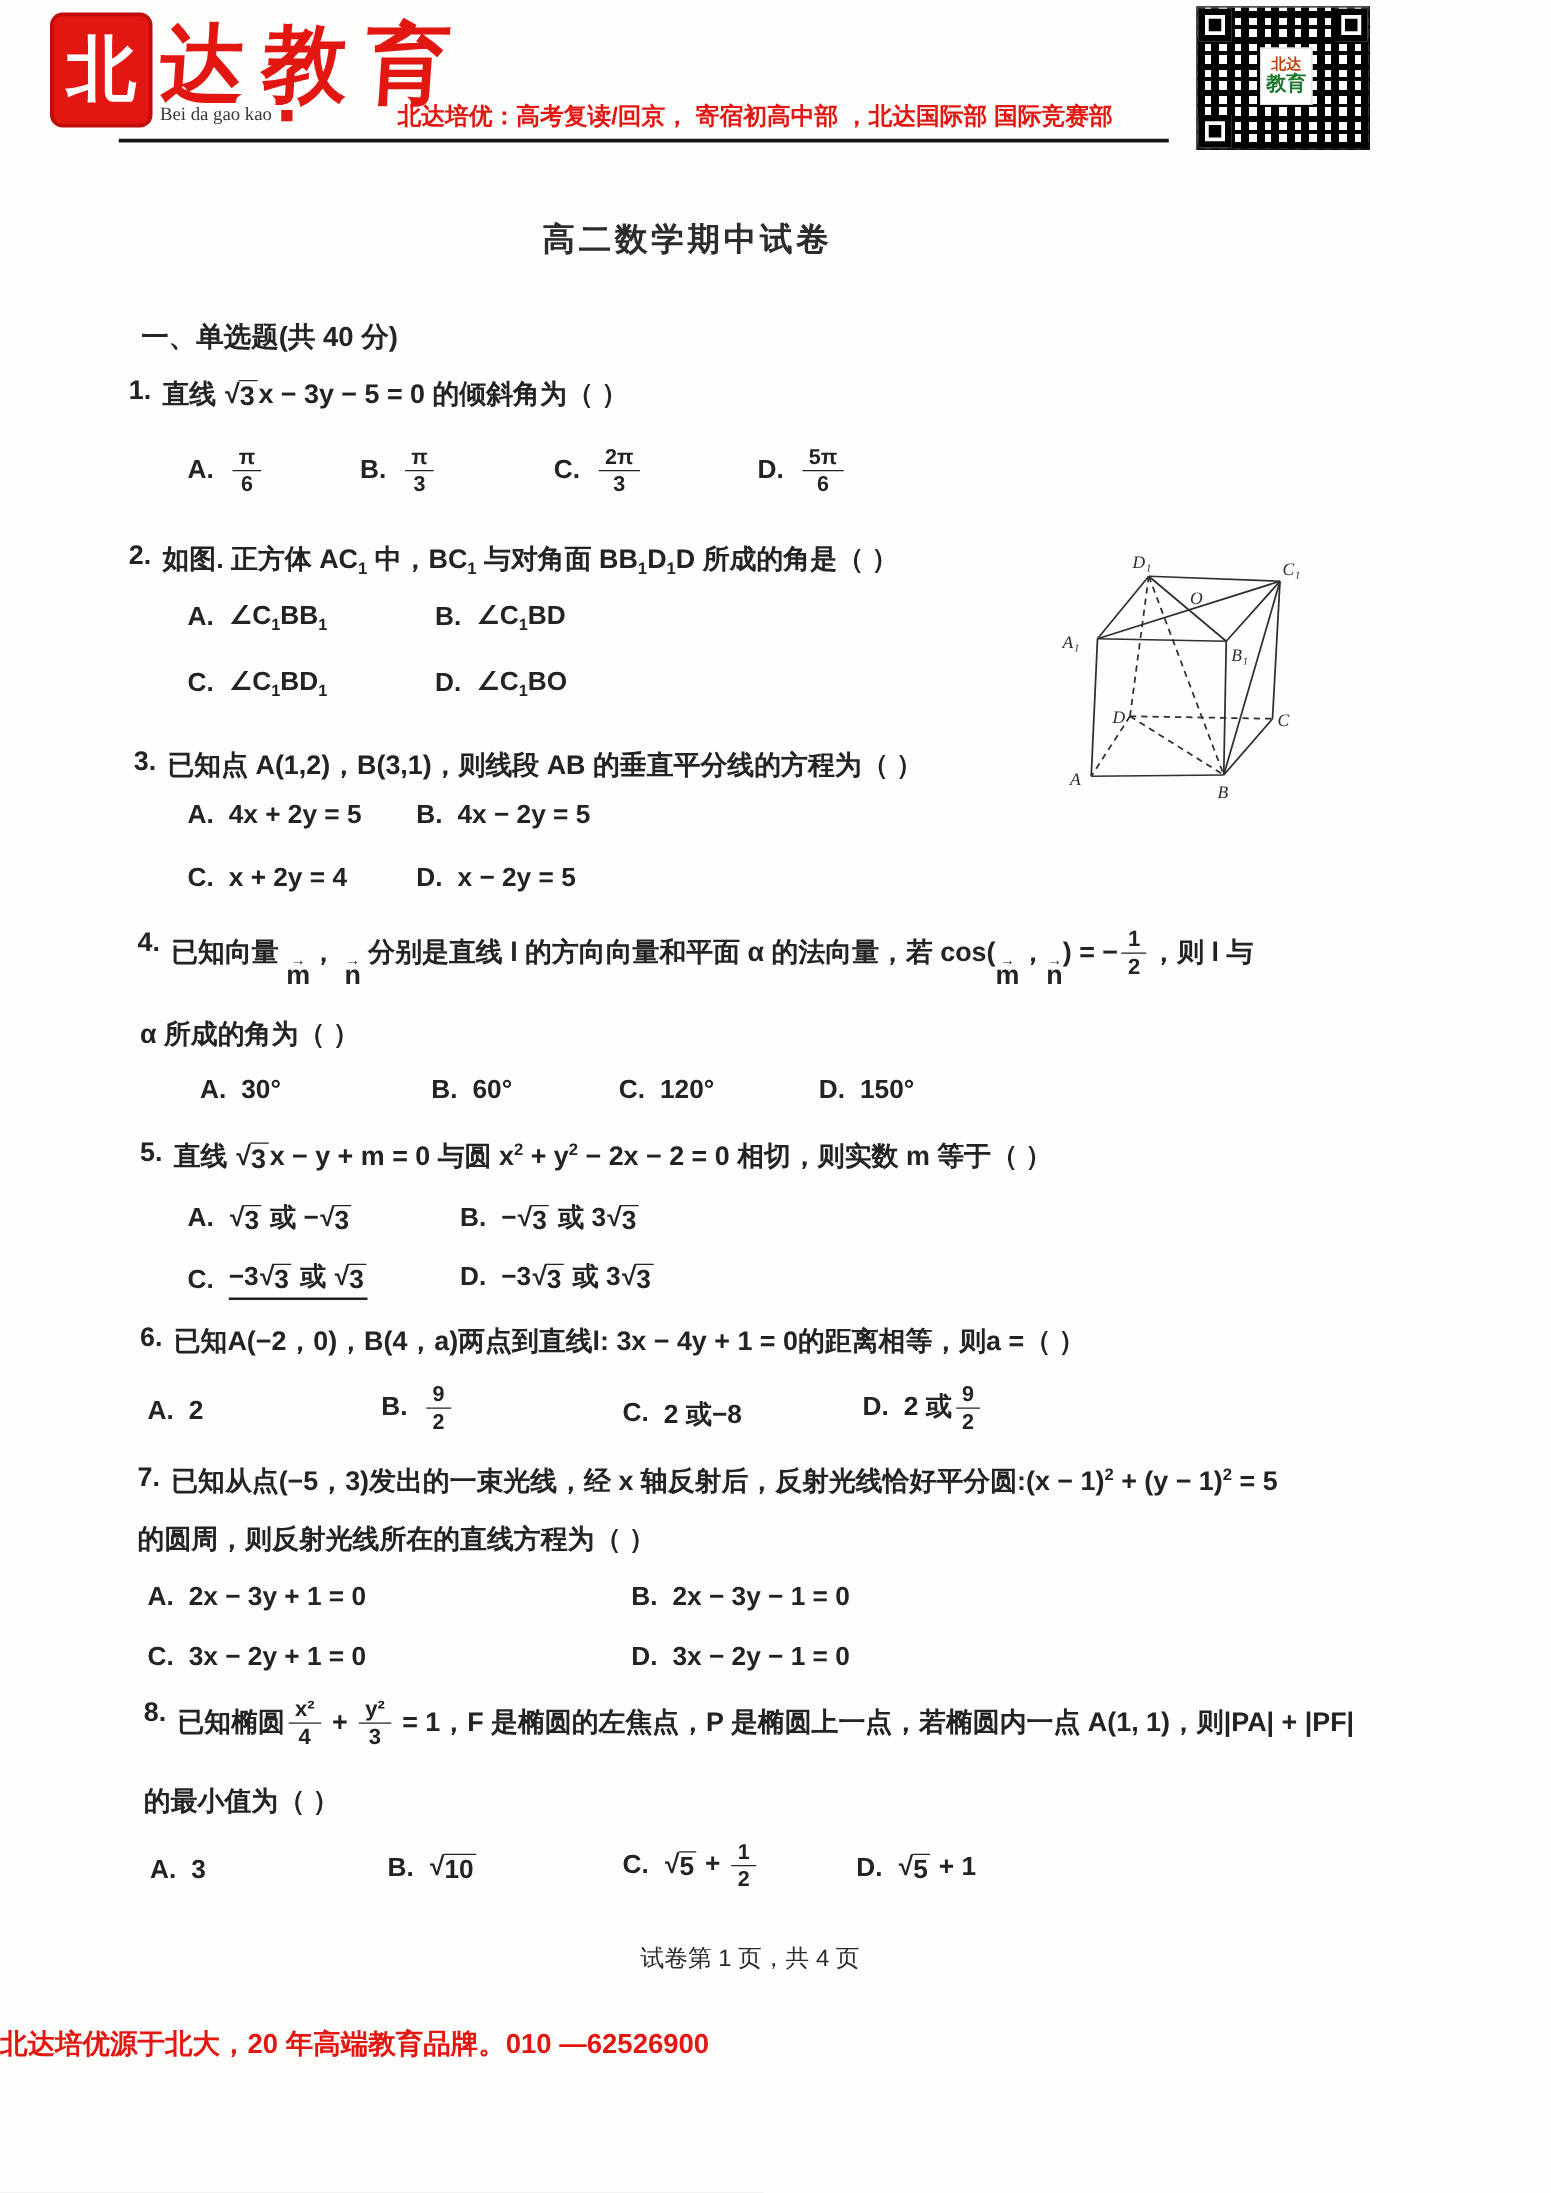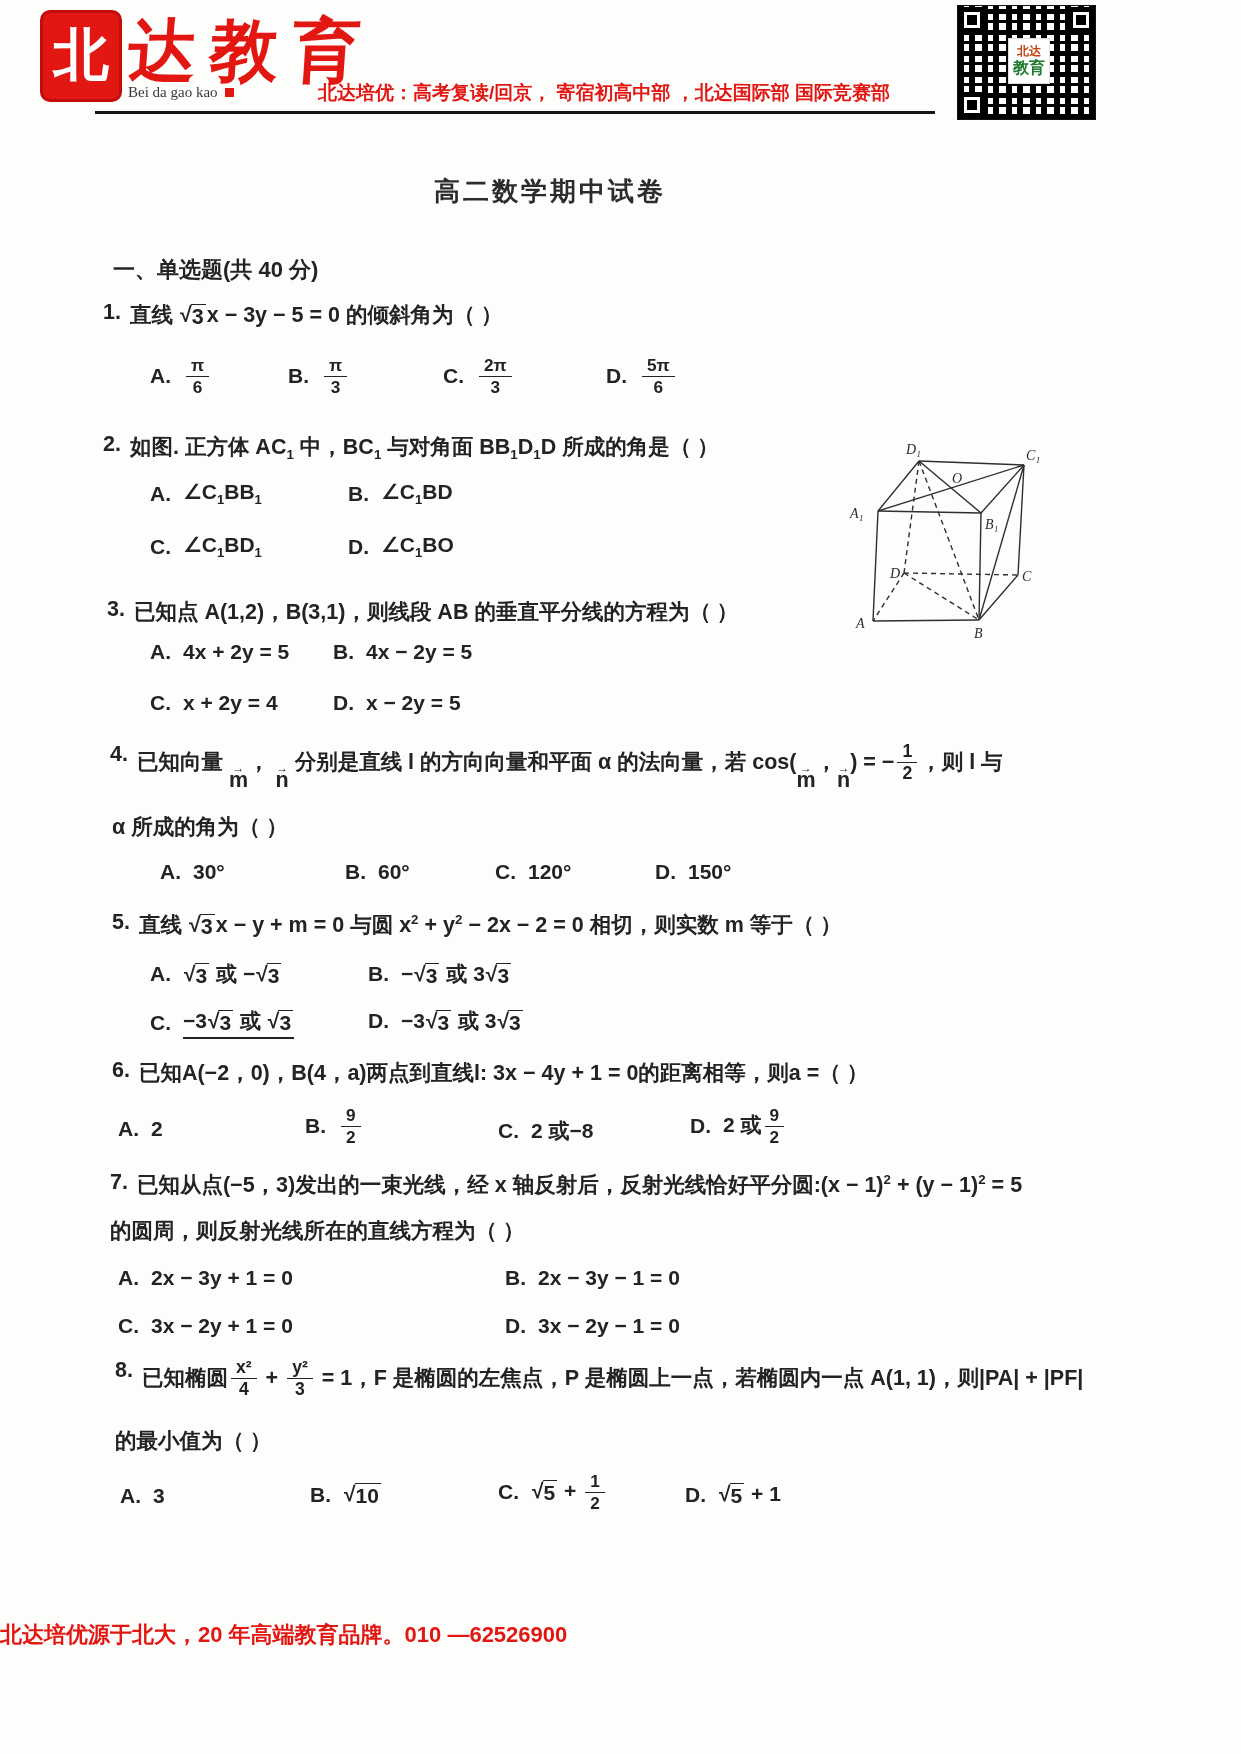--- a/index.html
+++ b/index.html
@@ -376,15 +376,16 @@
         </span></span>
   </span>
   <span class="opt" style="left:685px;top:1482px">
     <span class="olabel">D.</span>
     <span class="omath"><span class="sqrt">
           <span class="rsign">√</span>
           <span class="rad">5</span>
         </span> + 1</span>
   </span>
 
+  <div class="pagefoot">试卷第 1 页，共 4 页</div>
   <div class="redfoot">北达培优源于北大，20 年高端教育品牌。010 —62526900</div>
 
 </div>
 
 </body></html>

